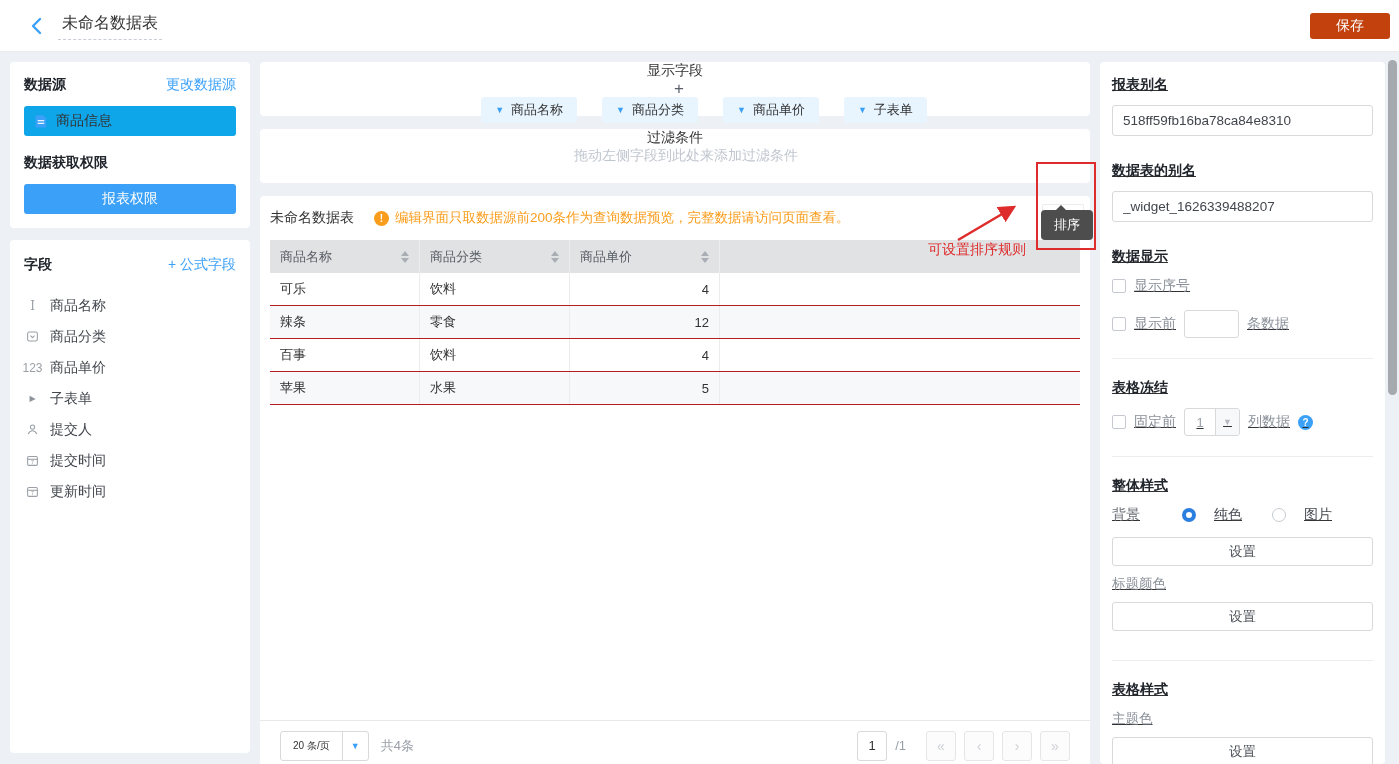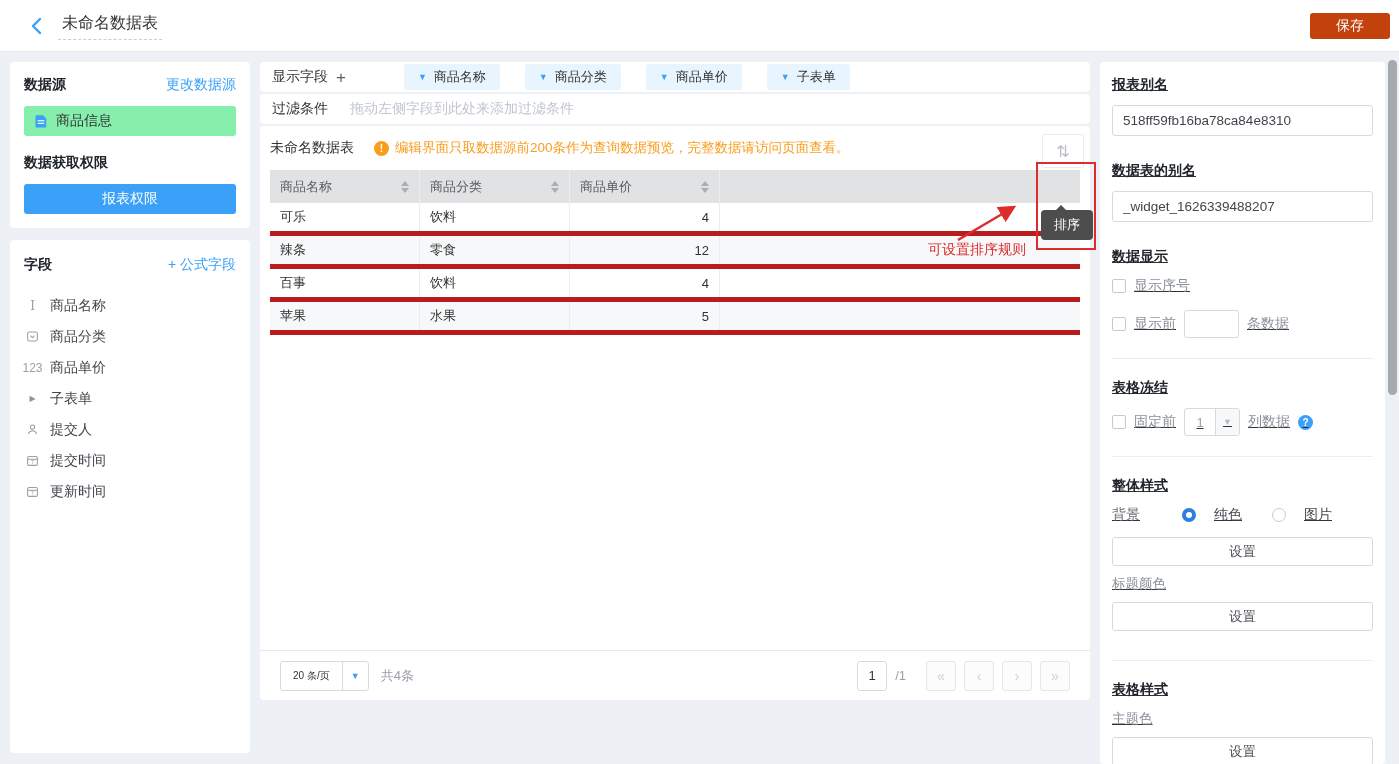--- a/index.html
+++ b/index.html
@@ -13,34 +13,34 @@
   .back { width:20px; height:20px; display:flex; align-items:center; justify-content:center; cursor:pointer; }
   .page-title { margin-left:12px; font-size:16px; color:#333; padding:2px 4px 5px 4px; border-bottom:1px dashed #c9ced6; }
   .save-btn { position:absolute; right:9px; top:13px; width:80px; height:26px; background:#c2410c; color:#fff; border:none; border-radius:3px; font-size:14px; cursor:pointer; font-family:inherit; }
 
   
   .col-left { position:absolute; left:10px; top:62px; width:240px; }
   .card-ds { padding:14px; }
   .row-between { display:flex; justify-content:space-between; align-items:center; }
   .sec-title { font-weight:700; color:#20242b; font-size:14px; }
   .link { color:#3AA0F8; font-size:14px; cursor:pointer; }
-  .ds-item { margin-top:12px; background:#86efac; border-radius:3px; height:30px; display:flex; align-items:center; gap:8px; padding:0 10px; color:#333; }
+  .ds-item { margin-top:12px; background:#0ea5e9; border-radius:3px; height:30px; display:flex; align-items:center; gap:8px; padding:0 10px; color:#333; }
   .perm-title { margin-top:18px; }
   .perm-btn { margin-top:12px; width:100%; height:30px; background:#3AA0F8; color:#fff; border:none; border-radius:3px; font-size:14px; cursor:pointer; font-family:inherit; }
   .card-fields { margin-top:12px; padding:16px 14px; height:513px; }
   .field-list { margin-top:16px; }
   .field-item { height:31px; display:flex; align-items:center; gap:9px; color:#42464d; cursor:grab; }
   .f-ico { width:17px; display:flex; justify-content:center; align-items:center; color:#9aa0a6; flex:none; }
   .f-ico.txt { font-family:"DejaVu Serif",serif; font-size:12px; }
   .f-ico.num { font-size:12px; letter-spacing:0; }
   .f-ico.sub { font-size:8px; color:#8f949b; }
 
   
   .col-mid { position:absolute; left:260px; top:62px; width:830px; }
-  .bar { height:30px; display:flex; align-items:center; padding:0 12px; margin-bottom:2px; }
+  .bar { height:54px; display:flex; align-items:center; padding:0 12px; margin-bottom:13px;flex-direction:column; }
   .bar-label { color:#333; }
   .plus { color:#596068; font-size:17px; margin-left:8px; cursor:pointer; line-height:1; }
   .chips { display:flex; gap:25px; margin-left:58px; }
   .chip { background:#E8F4FE; border-radius:3px; height:26px; display:flex; align-items:center; gap:7px; padding:0 14px; font-size:13px; color:#333; cursor:pointer; }
   .caret { color:#3AA0F8; font-size:9px; }
   .filter-ph { color:#c0c6cf; margin-left:22px; }
 
   .table-card { position:relative; height:574px; }
   .tc-head { height:44px; display:flex; align-items:center; padding:0 10px; }
   .tc-title { color:#333; }
@@ -51,21 +51,21 @@
 
   .ptable { margin:0 10px; }
   .thead { display:flex; background:#e1e2e4; height:33px; }
   .thead .cell { display:flex; align-items:center; justify-content:space-between; padding:0 10px; font-size:13px; color:#565b63; border-right:1px solid #eceded; cursor:pointer; }
   .cell.c-fix { width:150px; flex:none; }
   .cell.c-flex { flex:1; border-right:none !important; }
   .sorter { display:inline-flex; flex-direction:column; gap:2px; }
   .sorter i { width:0; height:0; border-left:4px solid transparent; border-right:4px solid transparent; display:block; }
   .sorter .up { border-bottom:5px solid #a9aeb5; }
   .sorter .dn { border-top:5px solid #a9aeb5; }
-  .trow { display:flex; height:33px; border-bottom:5px solid #b91c1c; background:#fff;text-align:center; }
+  .trow { display:flex; height:33px; border-bottom:1px solid #b91c1c; background:#fff;text-align:center; }
   .trow:nth-child(even) { background:#f7f8f9; }
   .trow .cell { display:flex; align-items:center; padding:0 10px; font-size:13px; color:#333; border-right:1px solid #ececee; }
   .trow .cell.num { justify-content:flex-end; }
 
   .pager { position:absolute; left:0; right:0; bottom:0; height:50px; border-top:1px solid #e8e8e8; display:flex; align-items:center; justify-content:space-between; padding:0 20px; }
   .pg-left { display:flex; align-items:center; }
   .psize { display:flex; border:1px solid #d9d9d9; border-radius:3px; height:30px; overflow:hidden; cursor:pointer; }
   .psize .val { padding:0 12px; display:flex; align-items:center; font-size:10px; color:#333; }
   .psize .car { width:26px; border-left:1px solid #d9d9d9; display:flex; align-items:center; justify-content:center; }
   .total { color:#9aa0a8; margin-left:12px; font-size:13px; }

